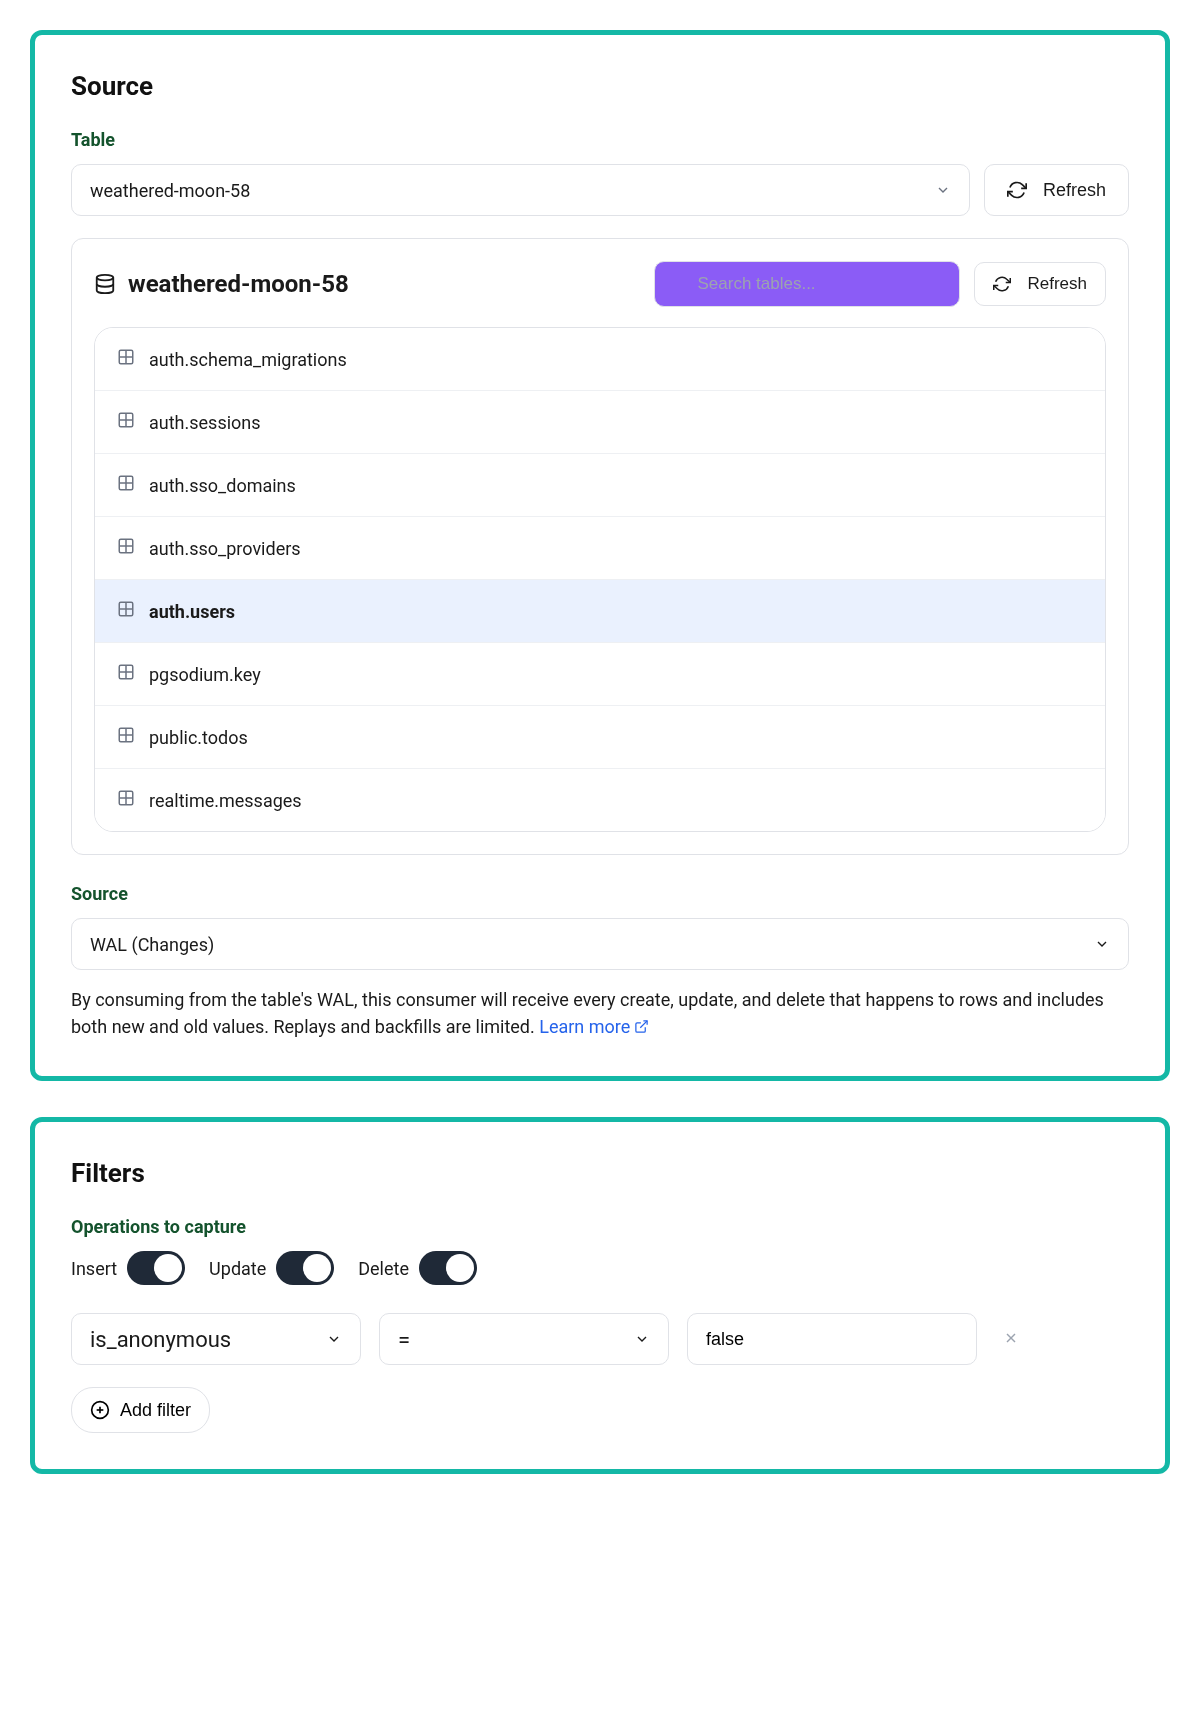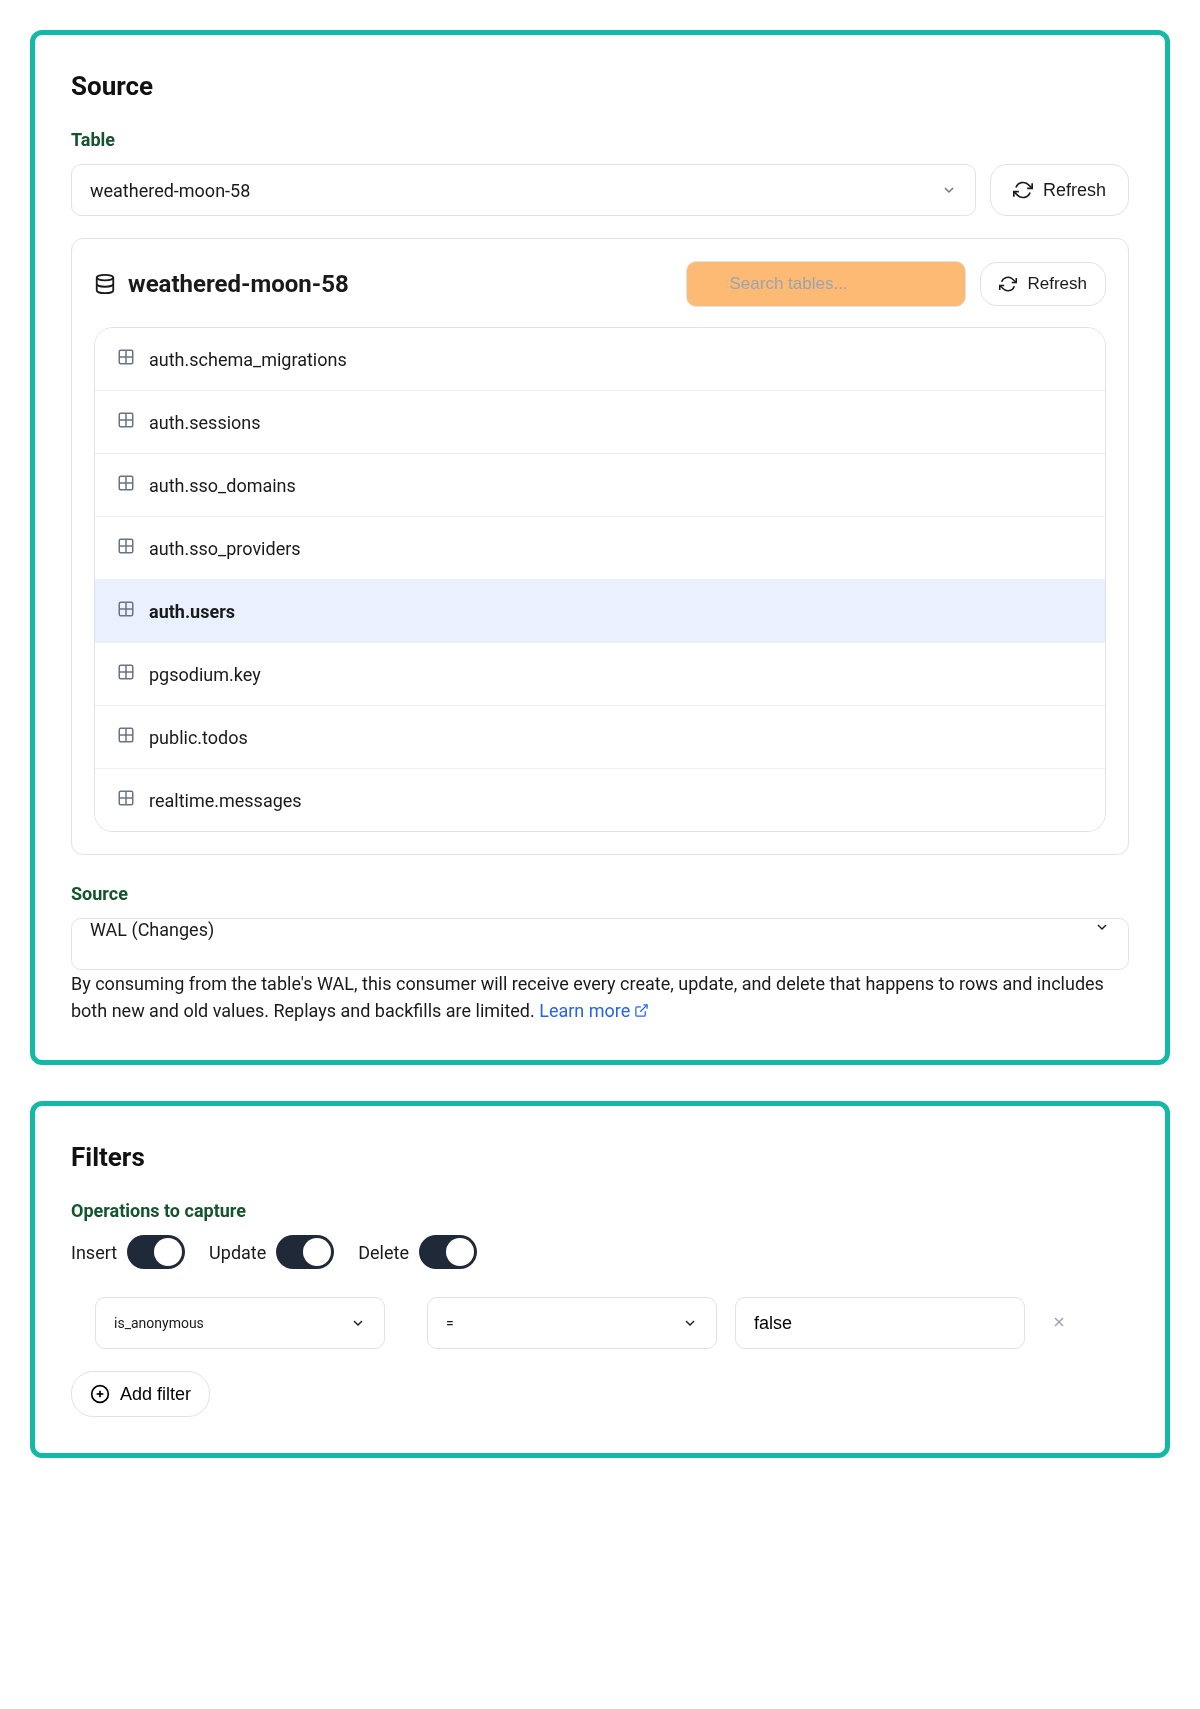--- a/index.html
+++ b/index.html
@@ -62,26 +62,26 @@
     
     .select .chevron-down {
       width: 16px;
       height: 16px;
       color: #6b7280;
     }
     
     .btn {
       display: inline-flex;
       align-items: center;
-      gap: 10px;
+      gap: 16px;
       height: 52px;
       padding: 0 22px;
       background: #ffffff;
       border: 1px solid #e0e2e7;
-      border-radius: 17px;
+      border-radius: 10px;
       cursor: pointer;
       font-size: 18px;
       font-weight: 500;
       color: #1a1a1a;
     }
     
     .btn.small {
       height: 44px;
       padding: 0 18px;
       font-size: 17px;
@@ -122,27 +122,27 @@
       font-size: 24px;
       font-weight: 700;
     }
     
     .db-icon {
       width: 22px;
       height: 22px;
     }
     
     .search-input {
-      width: 280px;
+      width: 306px;
       height: 46px;
       padding: 0 16px 0 42px;
       border: 1px solid #e0e2e7;
       border-radius: 10px;
       font-size: 17px;
-      background: #fdba74;
+      background: #8b5cf6;
       position: relative;
     }
     
     .search-wrapper {
       position: relative;
     }
     
     .search-wrapper .search-icon {
       position: absolute;
       left: 14px;
@@ -277,22 +277,21 @@
       width: 290px;
       display: flex;
       align-items: center;
       justify-content: space-between;
       height: 52px;
       padding: 0 18px;
       background: #ffffff;
       border: 1px solid #e0e2e7;
       border-radius: 10px;
       cursor: pointer;
-      font-size: 14px;
-      margin-left: 24px;
+      font-size: 22px;
     }
     
     .input-text {
       width: 290px;
       height: 52px;
       padding: 0 18px;
       background: #ffffff;
       border: 1px solid #e0e2e7;
       border-radius: 10px;
       font-size: 18px;
@@ -326,28 +325,30 @@
     }
     
     .chevron-down {
       width: 16px;
       height: 16px;
     }
     
     .select-full {
       width: 100%;
       display: flex;
+      align-items: center;
       justify-content: space-between;
       height: 52px;
       padding: 0 18px;
       background: #ffffff;
       border: 1px solid #e0e2e7;
       border-radius: 10px;
       cursor: pointer;
       font-size: 18px;
+      margin-bottom: 16px;
     }
   </style>
 </head>
 <body>
 
 <div class="card">
   <h2>Source</h2>
 
   <div class="label">Table</div>
 

